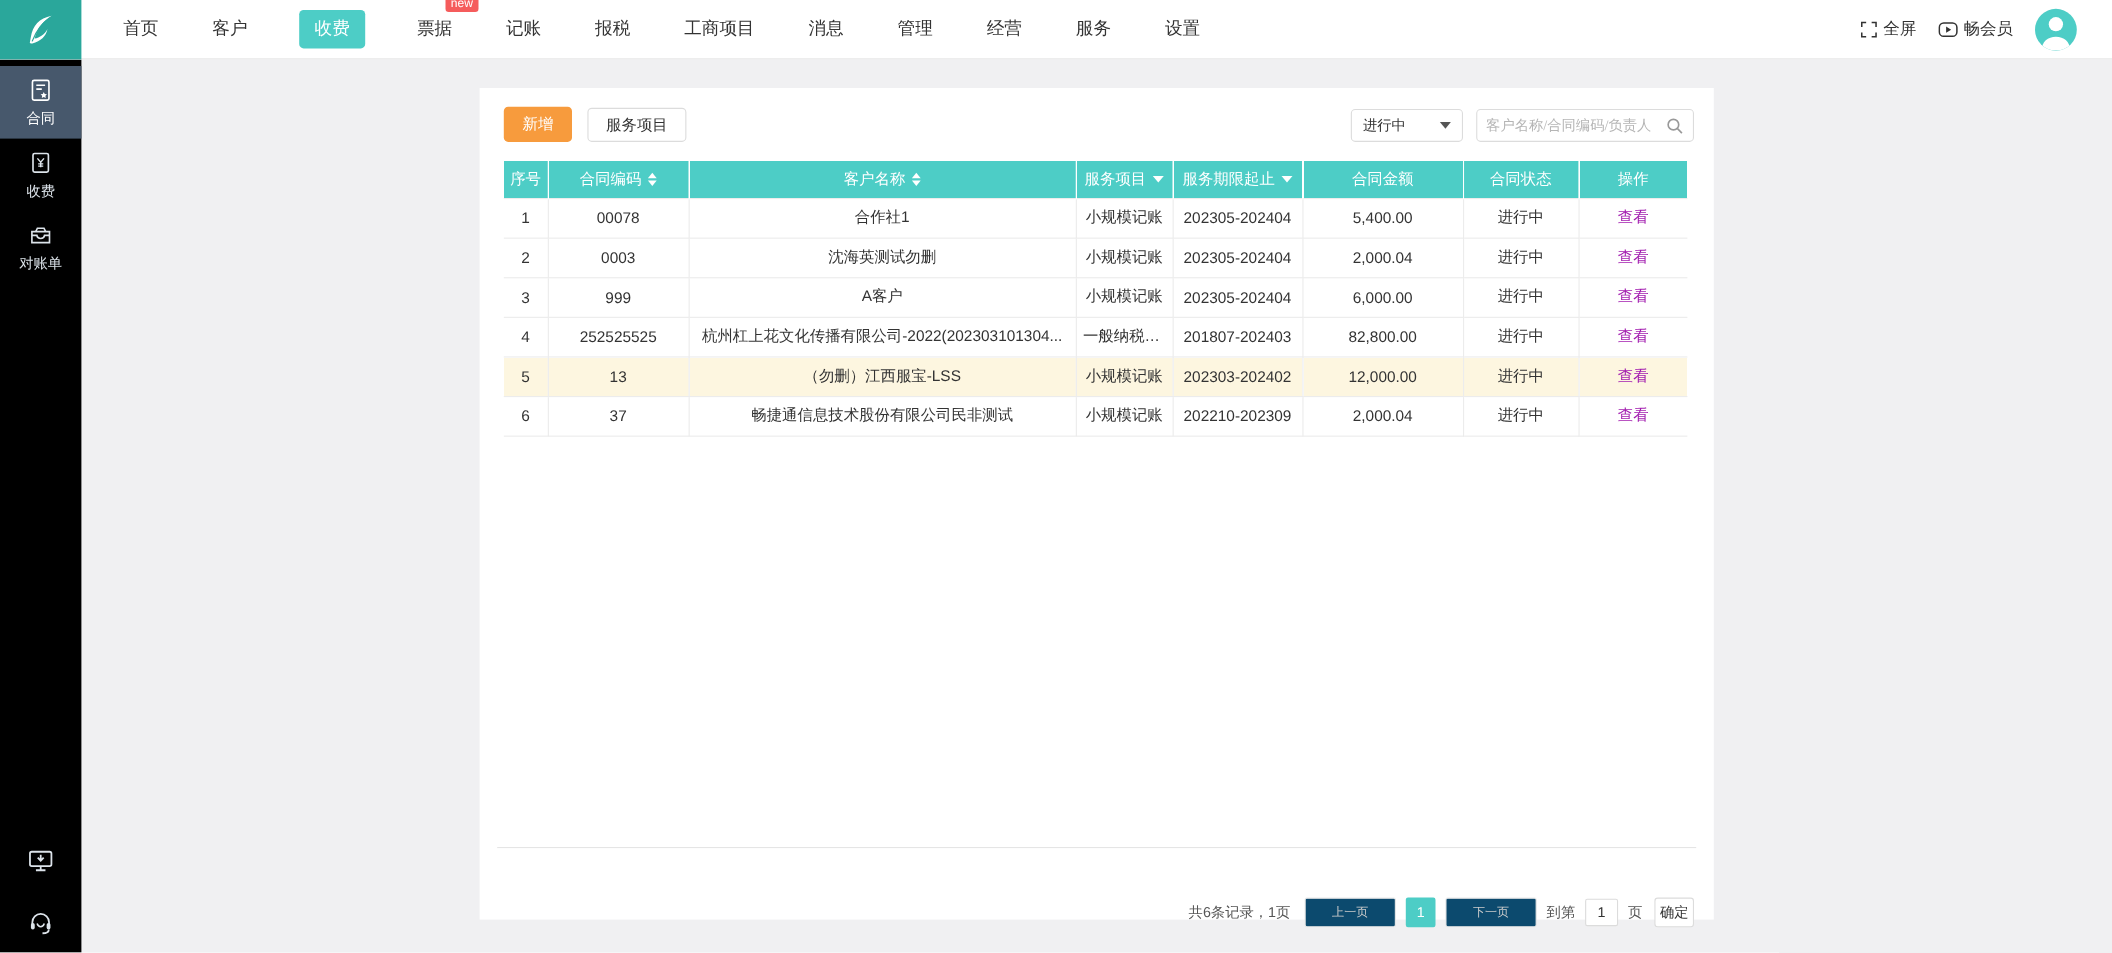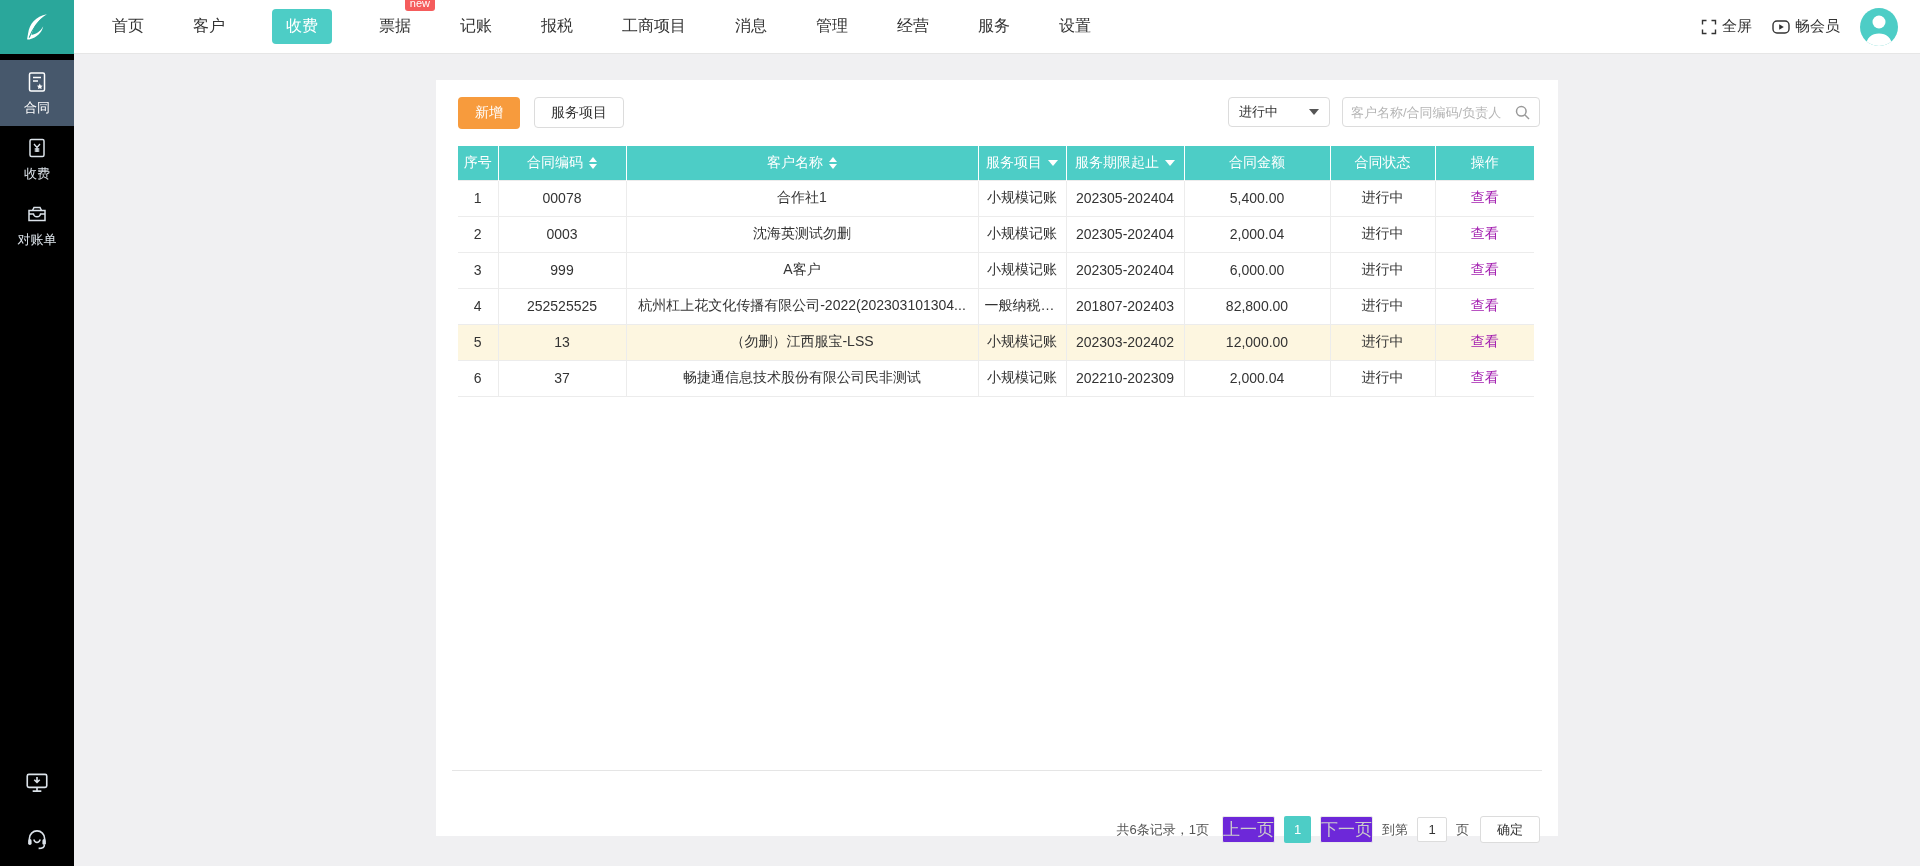--- a/index.html
+++ b/index.html
@@ -21,21 +21,21 @@
     display:flex; align-items:center; justify-content:center; cursor:pointer;
   }
   .nav { display:flex; align-items:center; gap:45px; margin-left:36px; font-size:16px; }
   .nav-item { position:relative; padding:7px 2px; cursor:pointer; white-space:nowrap; }
   .nav-item.active { background:#4dcdc6; color:#fff; padding:7px 14px; border-radius:4px; }
   .nav-badge {
     position:absolute; top:-13px; right:-22px;
     background:#f55c5c; color:#fff; font-size:11px; line-height:15px;
     padding:0 5px; border-radius:3px;
   }
-  .top-right { margin-left:auto; display:flex; align-items:center; gap:20px; padding-right:22px; font-size:15px;text-align:right; }
+  .top-right { margin-left:auto; display:flex; align-items:center; gap:20px; padding-right:32px; font-size:15px;text-align:right; }
   .top-tool { display:flex; align-items:center; gap:5px; cursor:pointer; }
   .avatar {
     width:38px; height:38px; border-radius:50%; background:#4dcdc6;
     display:flex; align-items:flex-end; justify-content:center; overflow:hidden; cursor:pointer;
   }
   
   .sidebar {
     position:absolute; top:54px; left:0; width:74px; height:812px;
     background:#000000; color:#dce3ea; z-index:2;
   }
@@ -49,21 +49,21 @@
   .side-bottom {
     position:absolute; bottom:14px; left:0; width:74px;
     display:flex; flex-direction:column; align-items:center; gap:30px;
   }
   .side-bottom .icon-btn { cursor:pointer; display:flex; }
   
   .card {
     position:absolute; left:436px; top:80px; width:1122px; height:756px;
     background:#fff;
   }
-  .toolbar { position:absolute; top:17px; left:22px; right:18px; display:flex; align-items:flex-start; }
+  .toolbar { position:absolute; top:17px; left:22px; right:18px; display:flex; align-items:flex-end; }
   .btn-add {
     background:#f79b3d; color:#fff; border:none; border-radius:4px;
     height:32px; padding:0 17px; font-size:14px; cursor:pointer;
     font-family:inherit;
   }
   .btn-service {
     background:#fff; color:#333; border:1px solid #dcdcdc; border-radius:4px;
     height:31px; padding:0 16px; font-size:14px; margin-left:14px; cursor:pointer;
     font-family:inherit;
   }
@@ -76,21 +76,21 @@
   .caret-down {
     width:0; height:0; border-left:5px solid transparent; border-right:5px solid transparent;
     border-top:6px solid #555;
   }
   .search-box {
     width:198px; height:30px; border:1px solid #dcdcdc; border-radius:4px;
     display:flex; align-items:center; padding:0 8px; background:#fff;
   }
   .search-box input {
     border:none; outline:none; flex:1; font-size:13px; min-width:0;
-    font-family:Liberation Sans, sans-serif; color:#b91c1c;
+    font-family:Liberation Serif, serif; color:#b91c1c;
   }
   .search-box input::placeholder { color:#b5b5b5; }
   
   table.grid {
     position:absolute; top:66px; left:22px; width:1076px;
     border-collapse:collapse; font-size:14px; table-layout:fixed;
   }
   table.grid th {
     background:#4dcdc6; color:#fff; font-weight:normal; height:34px;
     border-right:1px solid rgba(255,255,255,.45); font-size:14px;
@@ -122,34 +122,34 @@
     border-top:6px solid #fff; display:inline-block;
   }
   .view-link { cursor:pointer; color:#a21caf; }
   
   .divider { position:absolute; left:16px; right:16px; top:690px; border-top:1px solid #e5e5e5; }
   .pagination {
     position:absolute; right:18px; top:736px; display:flex; align-items:center;
     gap:9px; font-size:13px; color:#666;
   }
   .pg-btn {
-    background:#6d28d9; border:1px solid #e9e9e9; color:#ccc; border-radius:2px;
-    height:27px; padding:0 0; font-size:17px; font-family:inherit;
+    background:#0c4a6e; border:1px solid #e9e9e9; color:#ccc; border-radius:2px;
+    height:27px; padding:0 24px; font-size:11px; font-family:inherit;
   }
   .pg-current {
     background:#4dcdc6; color:#fff; width:27px; height:27px; border-radius:2px;
     display:flex; align-items:center; justify-content:center; cursor:pointer;
   }
   .pg-goto-input {
     width:30px; height:25px; border:1px solid #dcdcdc; border-radius:2px;
     text-align:center; font-size:13px; font-family:inherit; color:#333;
   }
   .btn-confirm {
     background:#fff; border:1px solid #dcdcdc; border-radius:3px; color:#333;
-    height:27px; padding:0 16px; font-size:13px; cursor:pointer; font-family:inherit; margin-left:2px;
+    height:27px; padding:0 4px; font-size:13px; cursor:pointer; font-family:inherit; margin-left:2px;
   }
   .pg-text { color:#555; }
   .pg-summary { color:#555; margin-right:4px; }
 </style>
 </head>
 <body>
 
 <header class="topbar">
   <div class="logo">
     <span style="display:flex;">

